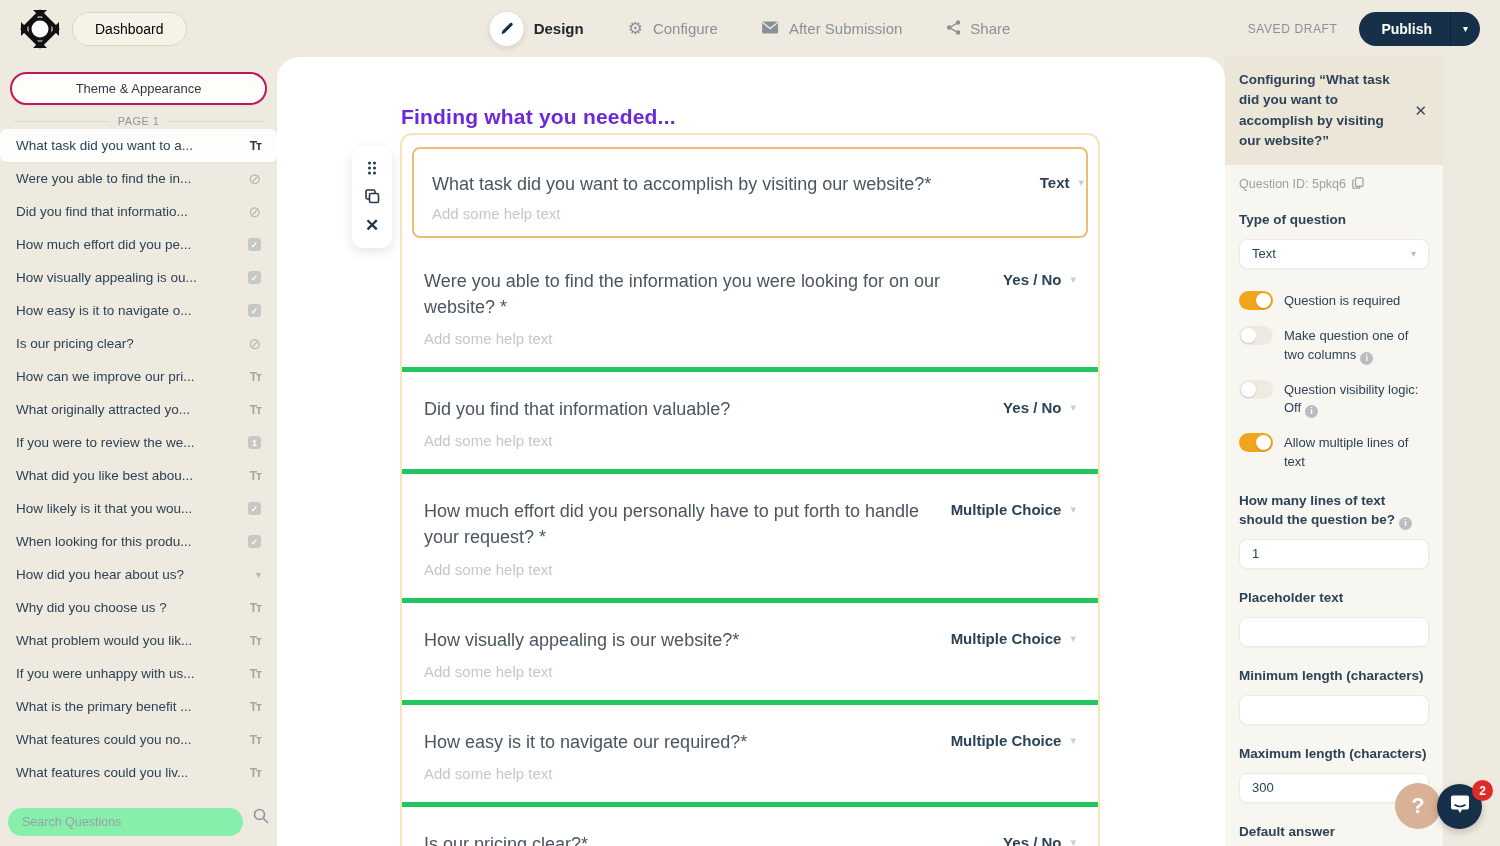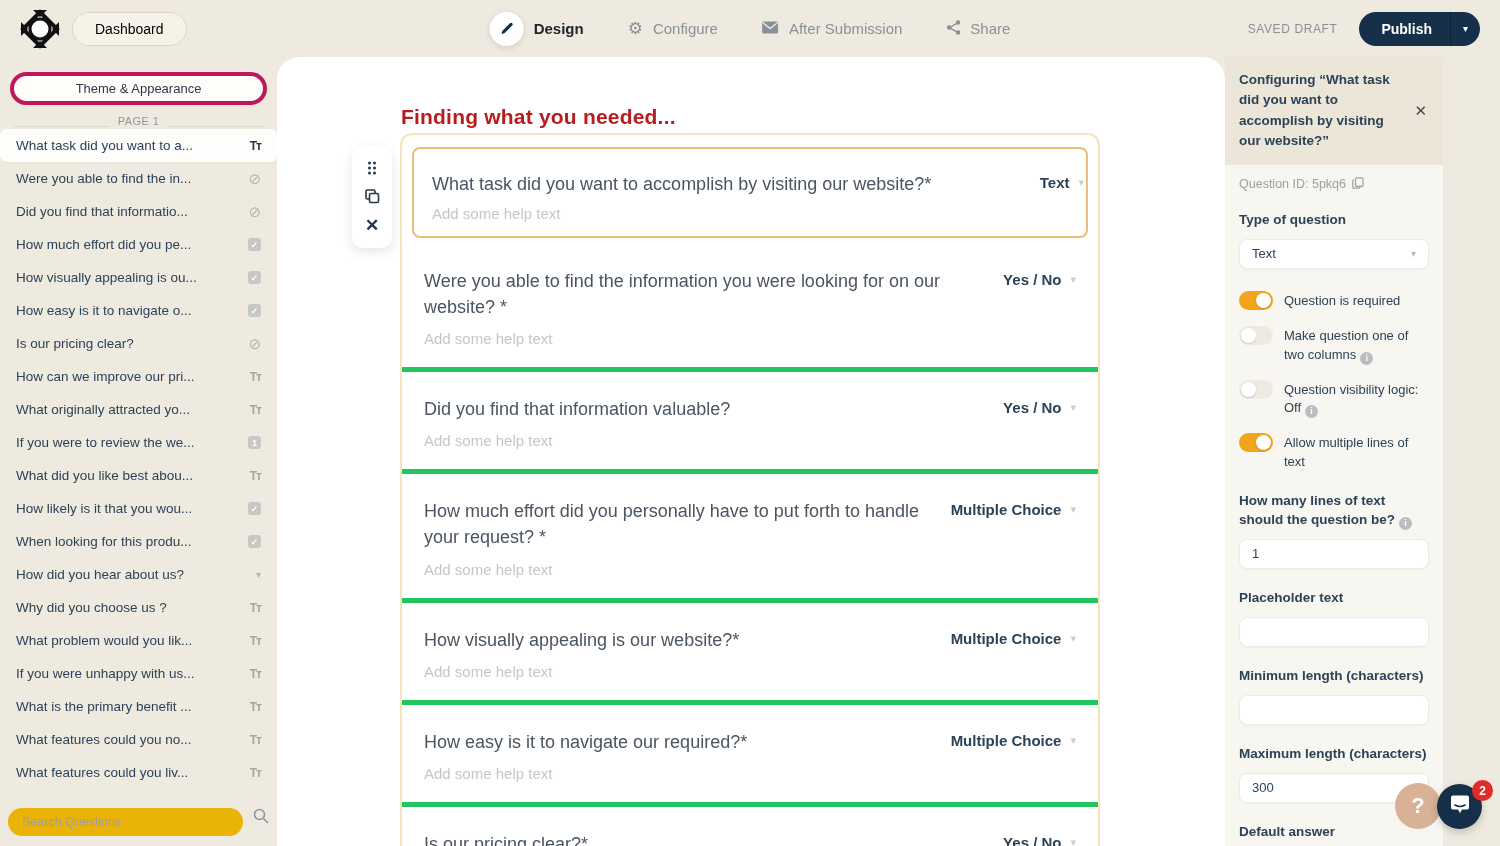--- a/index.html
+++ b/index.html
@@ -17,41 +17,41 @@
   .tab .tab-glyph { font-size:17px; line-height:1; color:#8a9097; }
   .pencil-circle { width:34px; height:34px; border-radius:50%; background:#fff; box-shadow:0 2px 6px rgba(0,0,0,.12); display:flex; align-items:center; justify-content:center; }
   .topbar-right { margin-left:auto; display:flex; align-items:center; gap:22px; }
   .saved-draft { font-size:12px; letter-spacing:.6px; color:#8a9097; }
   .publish-split { display:flex; align-items:stretch; background:#17304a; border-radius:999px; overflow:hidden; cursor:pointer; }
   .publish-main { padding:9px 18px 9px 22px; color:#fff; font-size:14px; font-weight:600; }
   .publish-caret { display:flex; align-items:center; padding:0 12px; border-left:1px solid #0d2134; color:#fff; font-size:10px; }
 
   
   .sidebar { position:absolute; top:57px; left:0; width:277px; height:789px; }
-  .theme-btn { margin:15px 10px 0 10px; height:33px; background:#fffdf9; border:4px solid #be185d; border-radius:17px; box-shadow:0 1px 3px rgba(0,0,0,.05); display:flex; align-items:center; justify-content:center; font-size:13px; color:#2c3a4a; cursor:pointer; }
-  .page-divider { display:flex; align-items:flex-end; gap:8px; margin:10px 14px 2px 14px; }
+  .theme-btn { margin:15px 10px 0 10px; height:33px; background:#fffdf9; border:2px solid #be185d; border-radius:17px; box-shadow:0 1px 3px rgba(0,0,0,.05); display:flex; align-items:center; justify-content:center; font-size:13px; color:#2c3a4a; cursor:pointer; }
+  .page-divider { display:flex; align-items:center; gap:8px; margin:10px 14px 2px 14px; }
   .page-divider .line { flex:1; height:1px; background:#ddd8ca; }
   .page-divider .page-label { font-size:11px; color:#8f949b; letter-spacing:.4px; }
   .side-list { margin-top:2px; }
   .side-row { display:flex; align-items:center; height:33px; padding:0 16px; cursor:pointer; }
   .side-row.active { background:#fdfdfb; border-radius:6px; box-shadow:0 1px 2px rgba(0,0,0,.04); }
   .side-label { flex:1; font-size:13.5px; color:#2c4257; white-space:nowrap; overflow:hidden; }
   .side-icon { flex:0 0 auto; display:flex; align-items:center; justify-content:center; color:#adb0ab; }
   .side-icon.text-icon { font-size:12px; font-weight:700; letter-spacing:-1px; color:#a3a7a2; }
   .side-row.active .side-icon.text-icon { color:#24384b; }
   .side-icon.yes-no-icon { font-size:15px; color:#b2b5b0; }
   .side-icon.checkbox-icon, .side-icon.number-icon { width:13px; height:13px; border-radius:3px; background:#c7c8c3; color:#fff; font-size:9px; font-weight:700; }
   .side-icon.dropdown-icon { font-size:10px; color:#b2b5b0; }
   .search-wrap { position:absolute; left:8px; bottom:10px; width:261px; display:flex; align-items:center; gap:10px; }
-  .search-input { flex:1; height:28px; border:none; border-radius:14px; background:#eab308; padding:0 14px; font-size:12.5px; color:#2c4257; outline:none; font-family:"Liberation Sans",sans-serif;margin-top:8px; }
+  .search-input { flex:1; height:28px; border:none; border-radius:14px; background:#86efac; padding:0 14px; font-size:12.5px; color:#2c4257; outline:none; font-family:"Liberation Sans",sans-serif;margin-top:8px; }
   .search-input::placeholder { color:#9aa0a6; }
 
   
   .canvas { position:absolute; top:57px; left:277px; width:948px; height:789px; background:#fff; border-radius:22px 22px 0 0; }
-  .canvas-heading { position:absolute; top:48px; left:124px; font-size:21px; font-weight:800; color:#b91c1c; letter-spacing:.2px; }
+  .canvas-heading { position:absolute; top:48px; left:124px; font-size:21px; font-weight:800; color:#6d28d9; letter-spacing:.2px; }
   .qwrap { position:absolute; top:76px; left:123px; width:700px; height:713px; border:2px solid #f6e4bb; border-bottom:none; border-radius:12px 12px 0 0; background:#fff; padding:10px 0 0 0; overflow:hidden; }
   .qcard { position:relative; }
   .qcard .inner { display:flex; align-items:flex-start; padding:24px 22px 10px 22px; }
   .qcard.selected { margin:2px 10px 6px 10px; border:2px solid #eabf75; border-radius:8px; background:#fff; }
   .qcard.selected .inner { padding:22px 2px 8px 18px;gap:28px; }
   .qmain { flex:1; min-width:0; }
   .qtitle { font-size:18px; color:#4a5561; line-height:1.45; }
   .qhelp { font-size:15px; color:#c3c6ca; margin-top:8px; padding-bottom:14px; }
   .qcard.selected .qhelp { padding-bottom:12px; }
   .qtype { display:flex; align-items:center; gap:9px; margin-left:auto; padding-left:26px; white-space:nowrap; margin-top:3px; cursor:pointer; }

